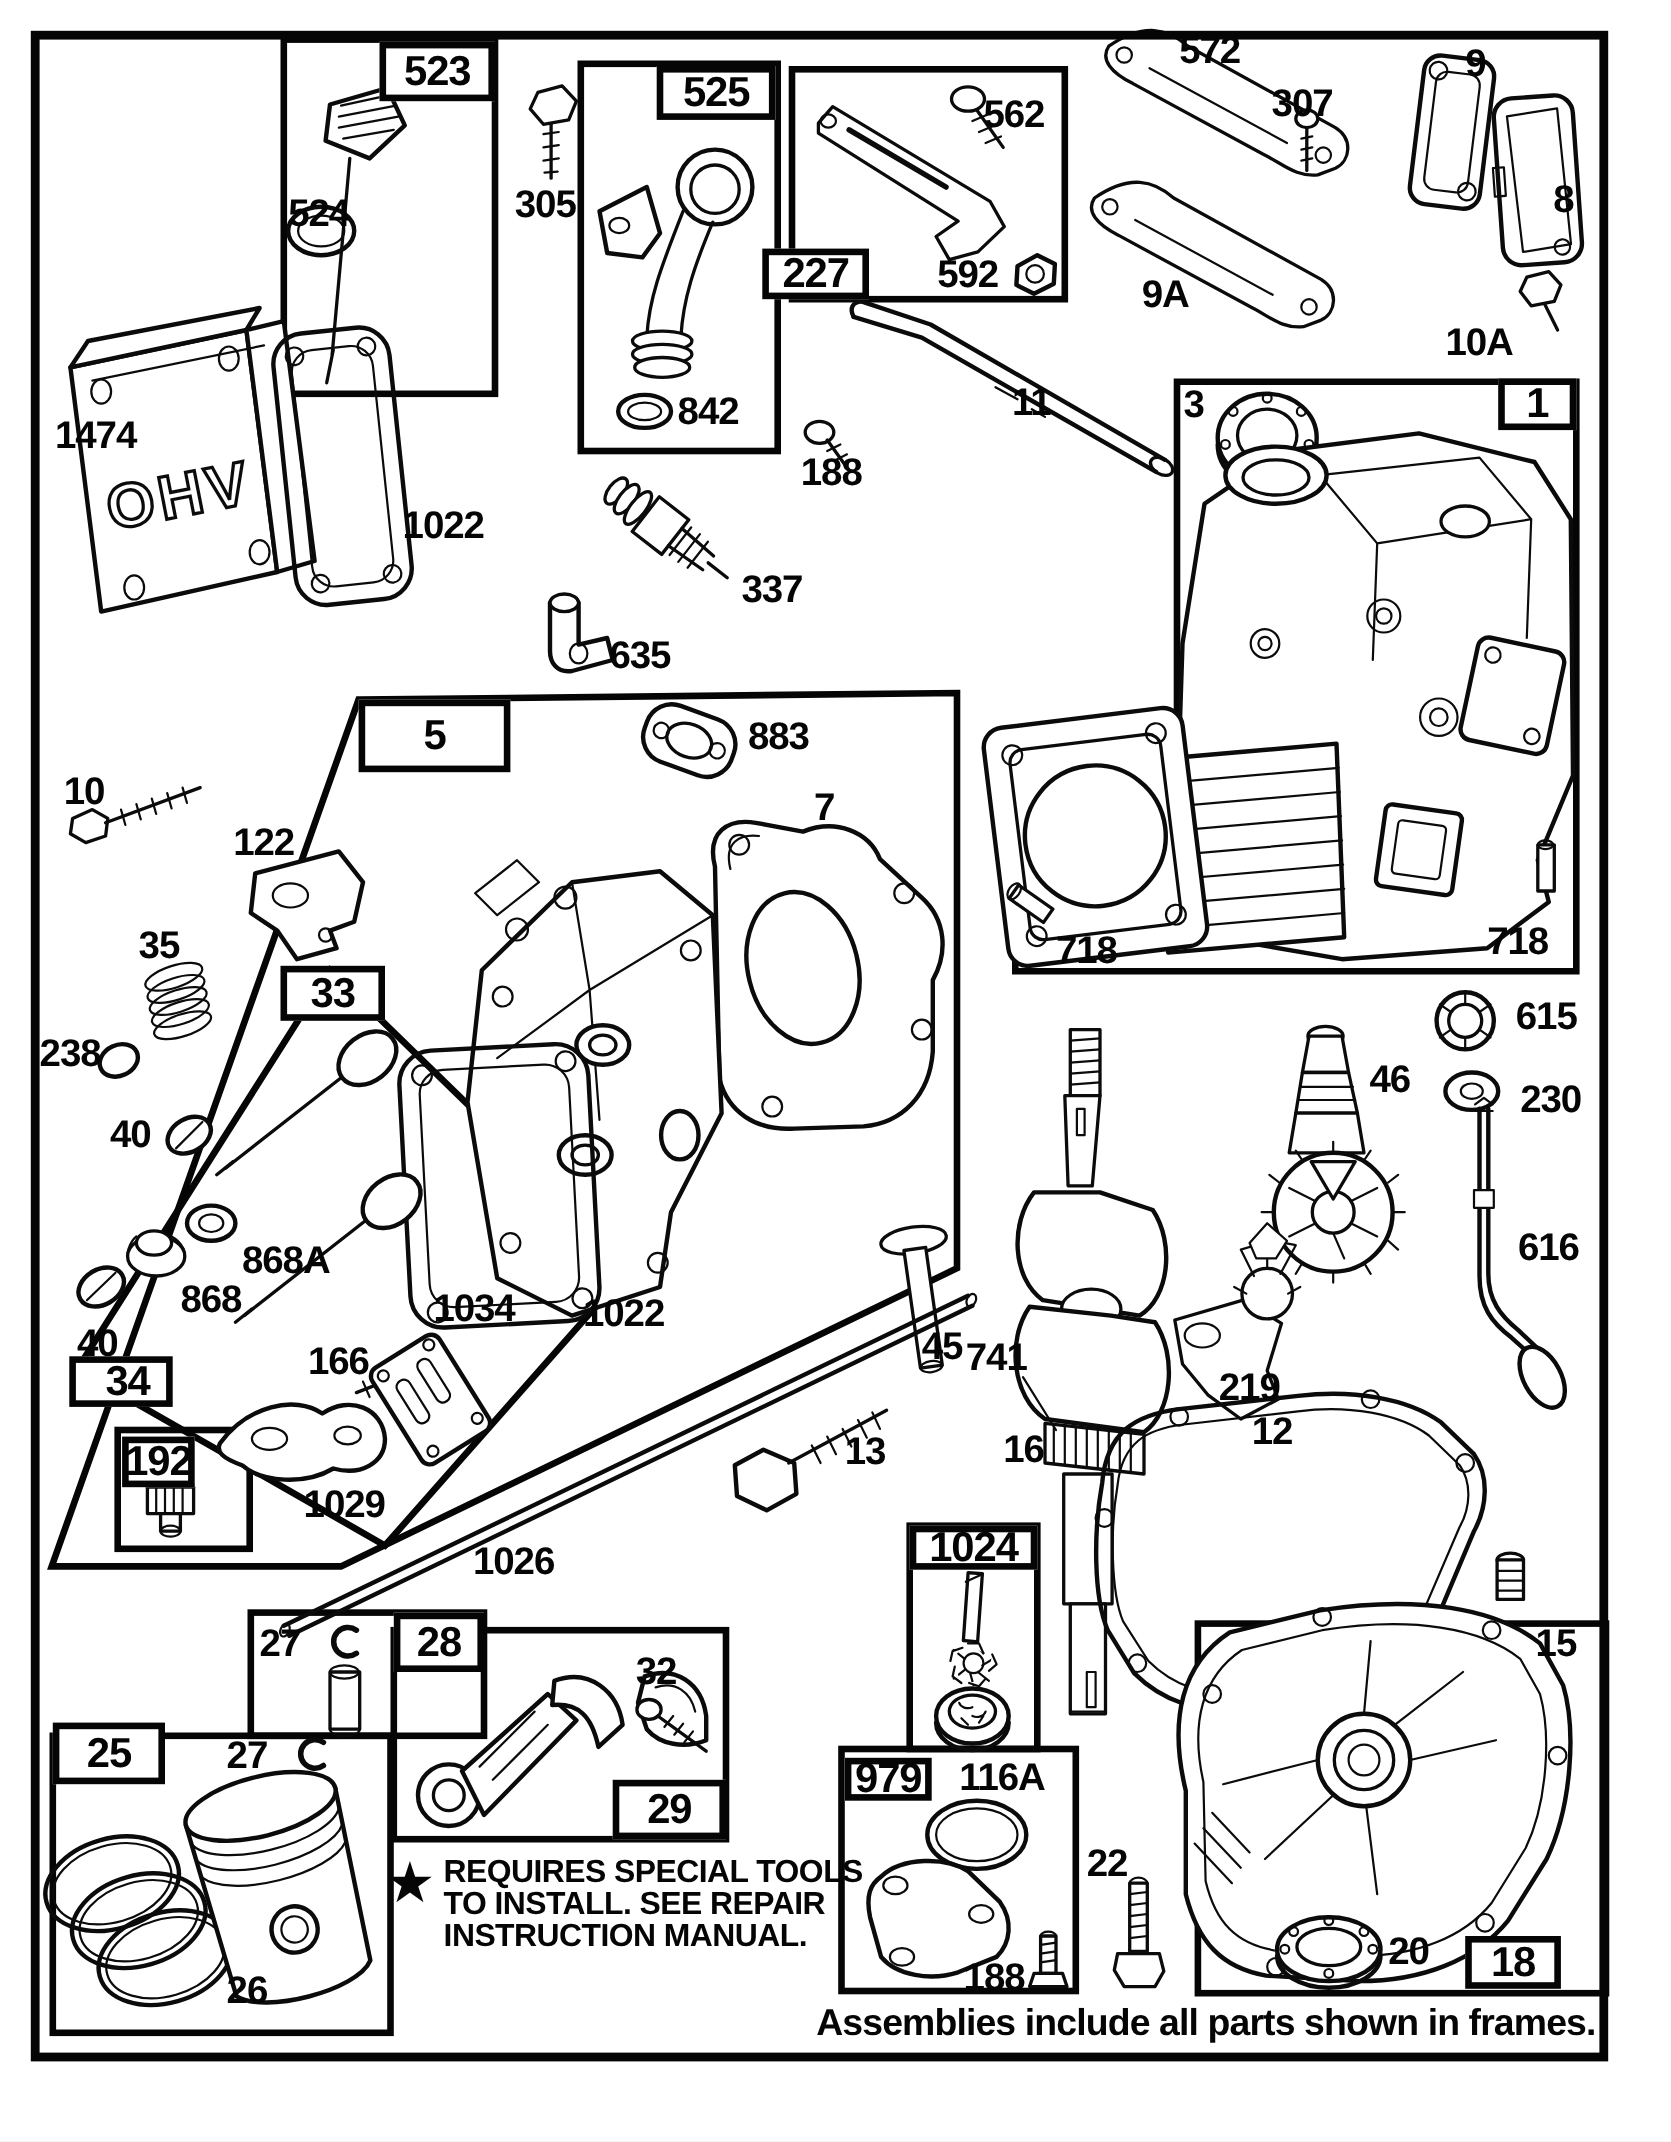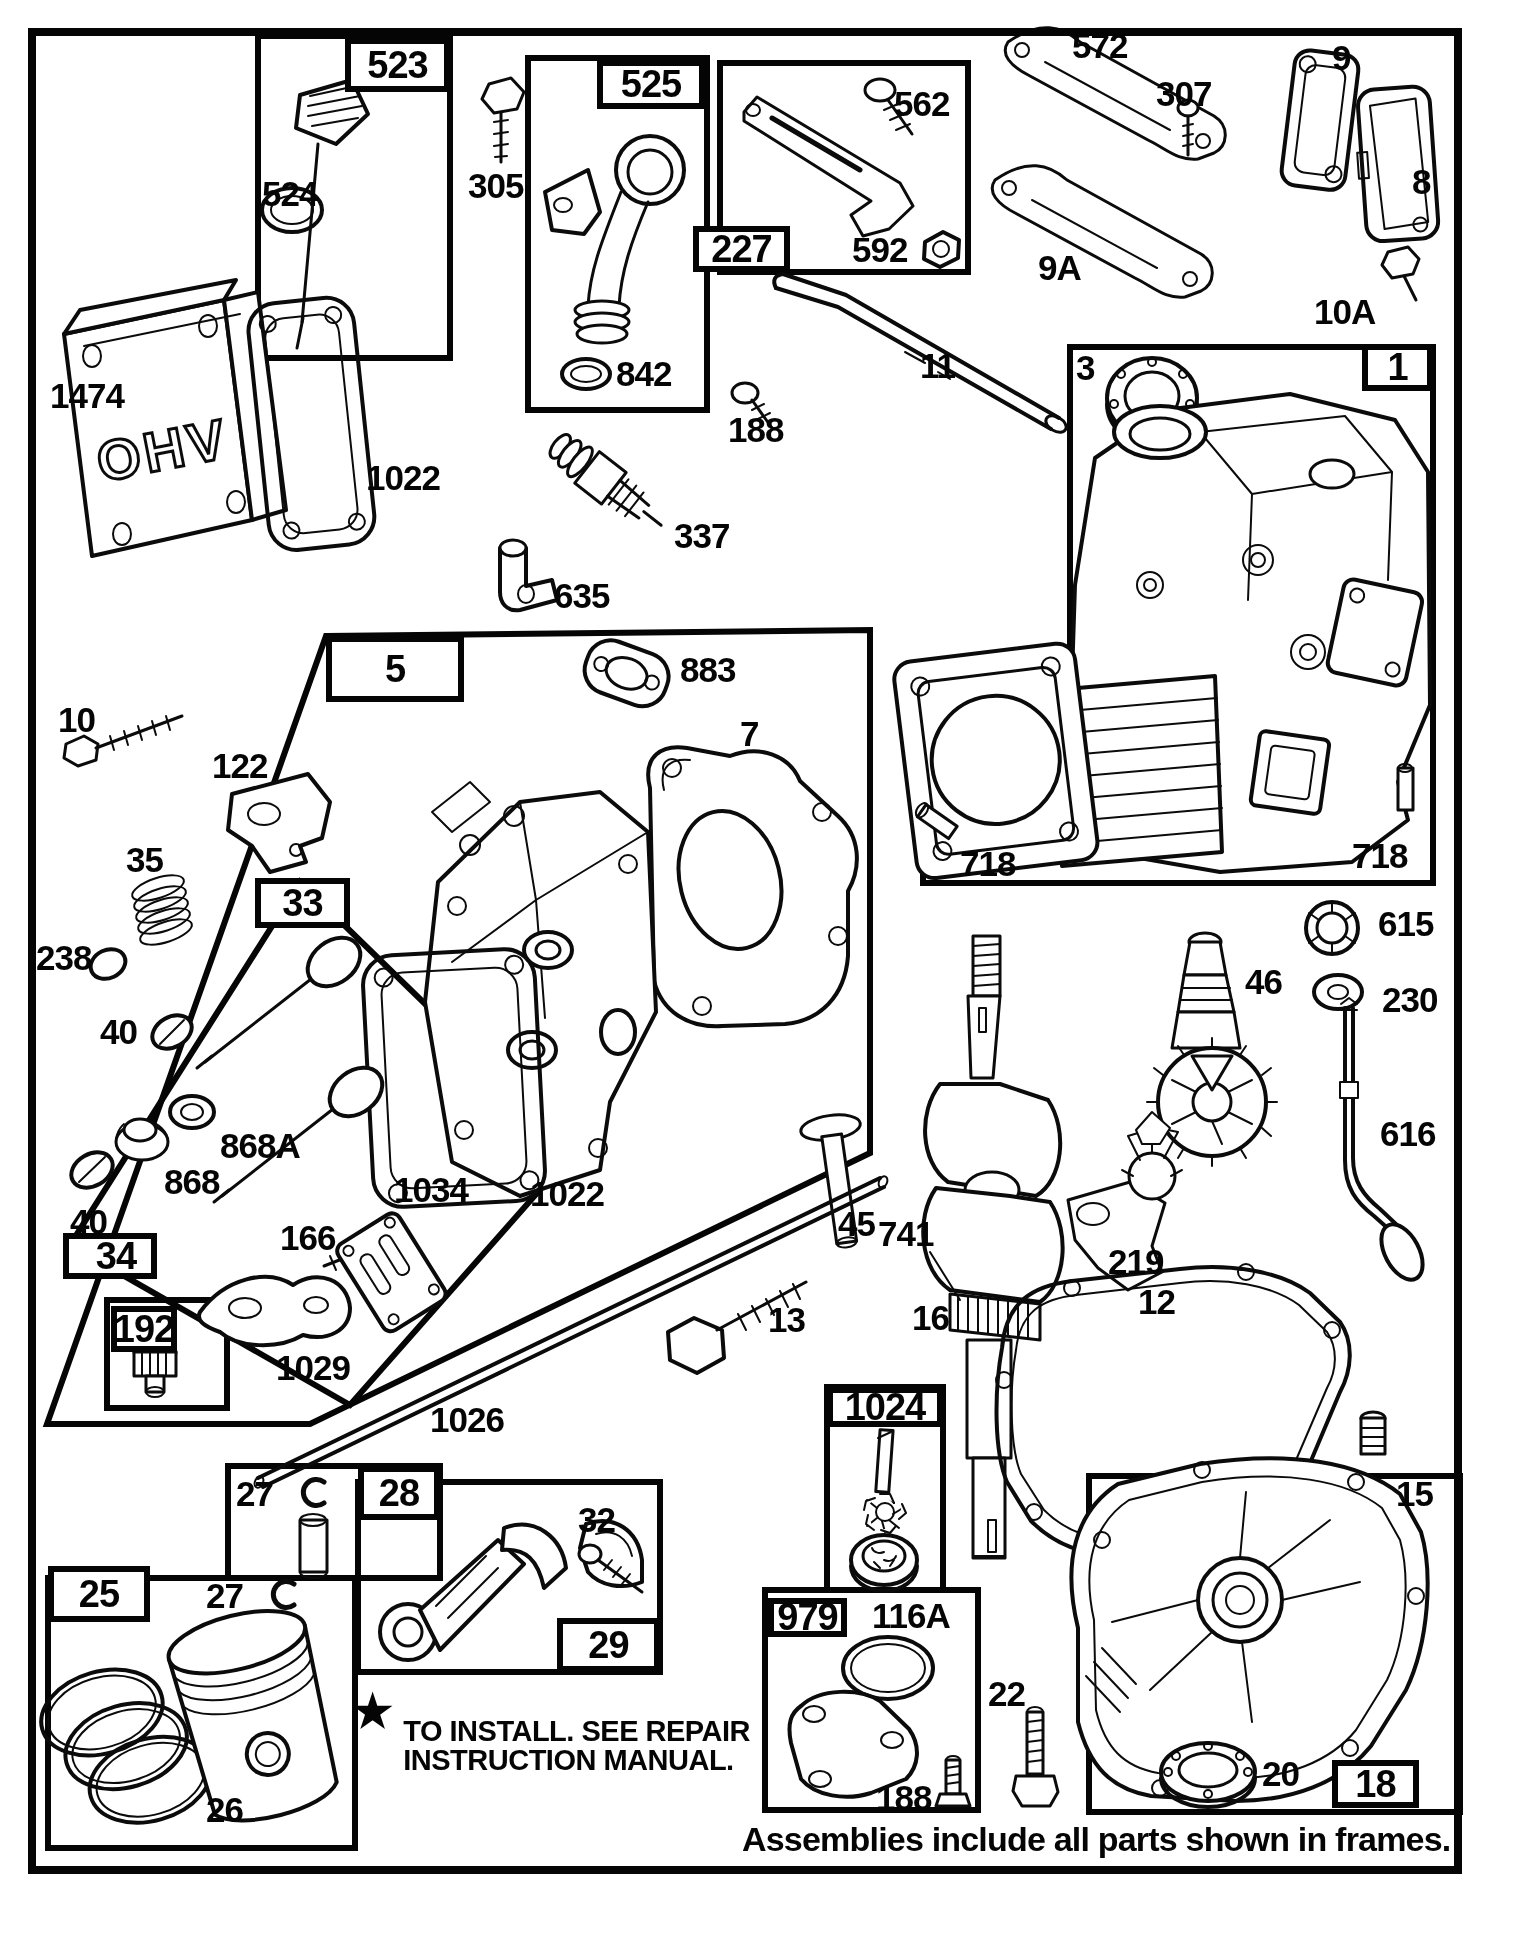--- a/index.html
+++ b/index.html
@@ -592,20 +592,20 @@
       <div class="refbox" style="left: 48px; top: 1566px; width: 102px; height: 56px;">25</div>
       <div class="refbox" style="left: 557px; top: 1618px; width: 103px; height: 54px;">29</div>
       <div class="refbox" style="left: 827px; top: 1387px; width: 116px; height: 40px; text-align: right;">1024</div>
       <div class="refbox" style="left: 768px; top: 1598px; width: 79px; height: 39px;">979</div>
       <div class="refbox" style="left: 1332px; top: 1760px; width: 87px; height: 48px;">18</div>
     </div>
 
   <div class="note" id="star-note">
     <span class="star">★</span>
     <span class="lines">
-      <br>
+      <span>REQUIRES SPECIAL TOOLS</span><br>
       <span>TO INSTALL.  SEE REPAIR</span><br>
       <span>INSTRUCTION MANUAL.</span>
     </span>
   </div>
 
   <div class="note" id="assemblies-note">Assemblies include all parts shown in frames.</div>
 </div>
 
 </body></html>

